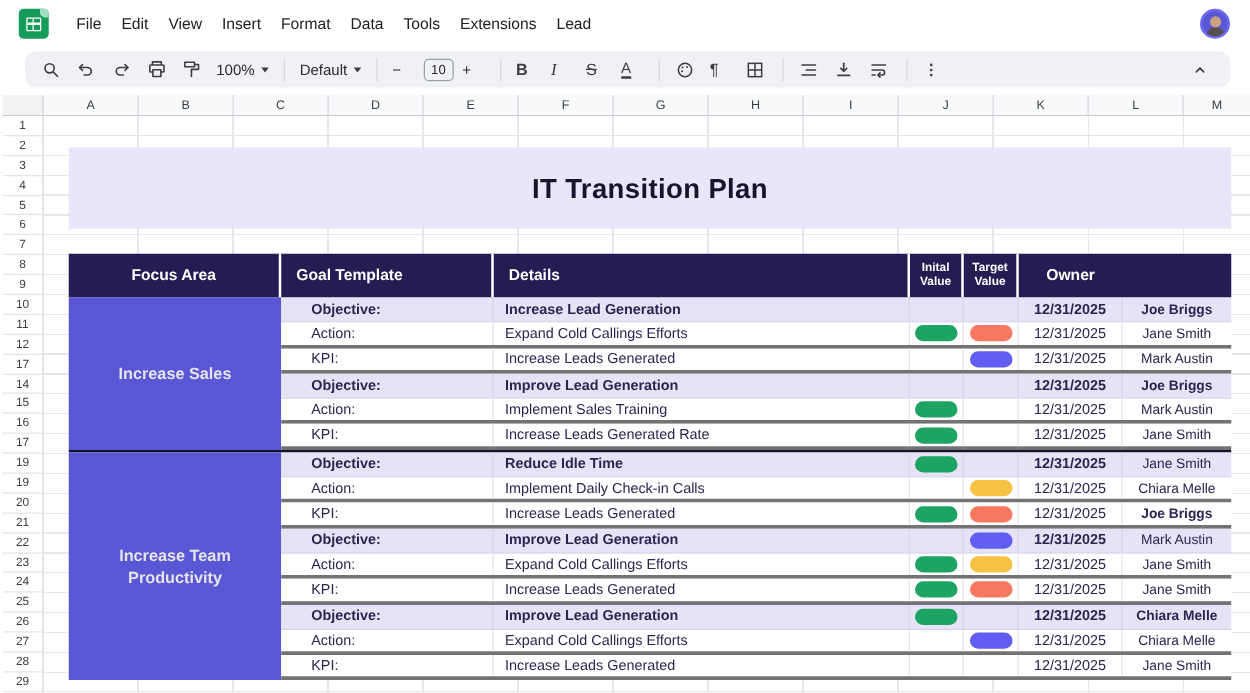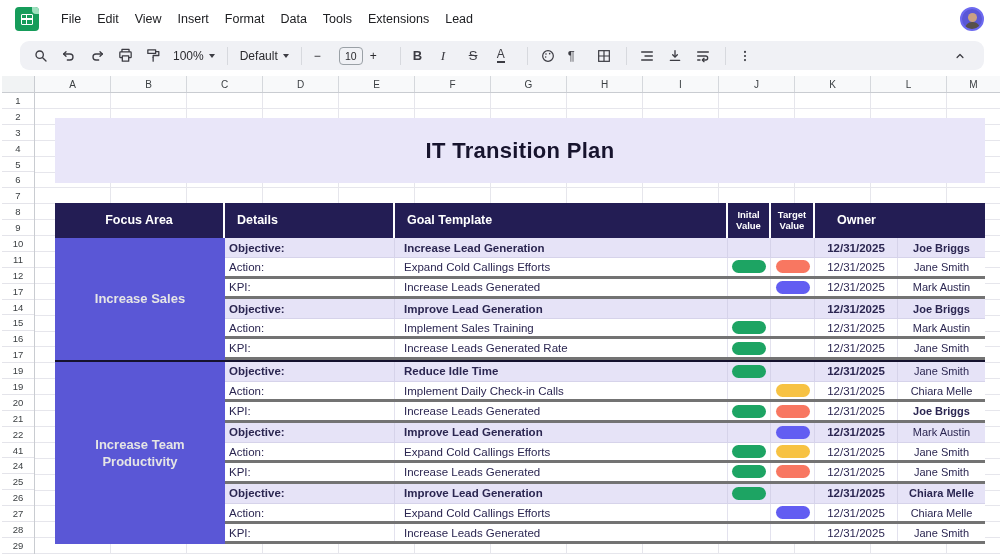--- a/index.html
+++ b/index.html
@@ -76,21 +76,21 @@
   .section + .section { border-top:2px solid #15122e; }
   .focus-cell { width:170px; flex:0 0 auto; background:var(--focus-bg); color:#e5e5e5;
     font-weight:700; font-size:13px; display:flex; align-items:center; justify-content:center;
     text-align:center; line-height:1.35; padding:0 10px; }
   .rows { flex:1; }
   .trow { display:grid; grid-template-columns:170px 333px 43px 44px 83px 87px; height:20.3px;
     background:#fff; border-bottom:3px solid #737373; }
   .trow.hl { background:var(--highlight-bg); border-bottom:1px solid #d6d3ea; }
   .cell { display:flex; align-items:center; font-size:11.5px; border-right:1px solid #e3e2ee; overflow:hidden; }
   .trow.hl .cell { border-right-color:#d6d3ea; }
-  .cell.label { padding-left:4px;text-align:right; }
+  .cell.label { padding-left:24px;text-align:right; }
   .cell.detail { padding-left:9px; }
   .trow.hl .cell.label, .trow.hl .cell.detail { font-weight:700; }
   .cell.pillcell, .cell.deadline, .cell.owner { justify-content:center; }
   .cell.owner { border-right:none; font-size:11px; }
   .cell.deadline { font-size:11.5px; }
   .bold { font-weight:700; }
   .pill { width:34px; height:13px; border-radius:7px; }
 
   
   .logo-box { width:24px; height:24px; background:#169c5a; border-radius:4px; position:relative; }
@@ -305,39 +305,39 @@
         <div class="row-h">17</div>
         <div class="row-h">14</div>
         <div class="row-h">15</div>
         <div class="row-h">16</div>
         <div class="row-h">17</div>
         <div class="row-h">19</div>
         <div class="row-h">19</div>
         <div class="row-h">20</div>
         <div class="row-h">21</div>
         <div class="row-h">22</div>
-        <div class="row-h">41</div>
+        <div class="row-h">23</div>
         <div class="row-h">24</div>
         <div class="row-h">25</div>
         <div class="row-h">26</div>
         <div class="row-h">27</div>
         <div class="row-h">28</div>
         <div class="row-h">29</div>
       </div>
 
     <div class="grid-area">
       <div class="banner">
         <span>IT Transition Plan</span>
       </div>
 
       <div class="plan-table">
         <div class="thead" id="thead">
             <div class="th">Focus Area</div>
+            <div class="th left">Goal Template</div>
             <div class="th left">Details</div>
-            <div class="th left">Goal Template</div>
             <div class="th narrow">Inital Value</div>
             <div class="th narrow">Target Value</div>
             <div class="th">Owner</div>
           </div>
         <div id="sections">
             <div class="section">
               <div class="focus-cell">Increase Sales</div>
               <div class="rows">
                 <div class="trow hl">
                   <div class="cell label">Objective:</div>

